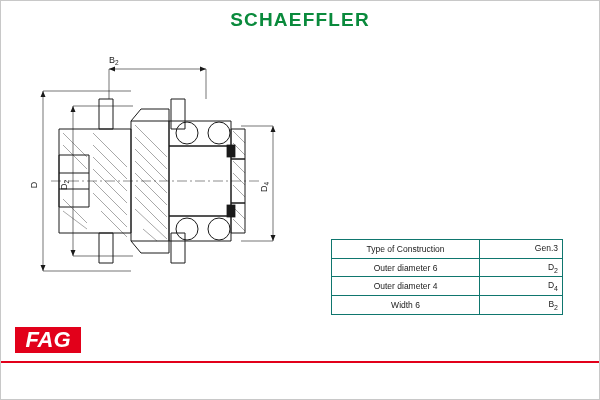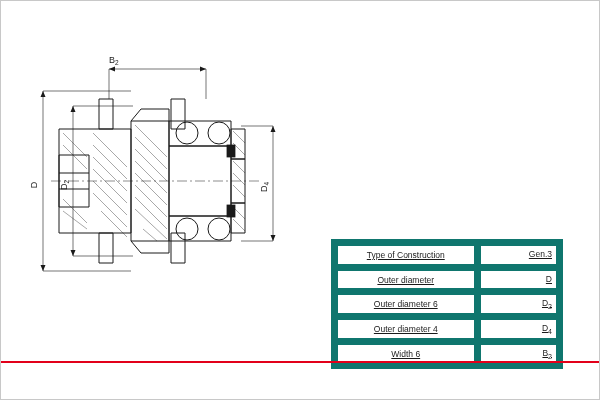--- a/index.html
+++ b/index.html
@@ -45,24 +45,23 @@
   .spec-table {
     position: absolute;
     left: 330px;
     top: 238px;
     width: 232px;
     border-collapse: collapse;
     font-size: 8.5px;
     color: #1a1a1a;
   }
   .spec-table td {
-    border: 7px solid #0f766e;
+    border: 1px solid #0f766e;
     padding: 3px 4px;
     height: 11px;
-    text-decoration: underline;
   }
   .spec-table td.label {
     width: 150px;
     text-align: center;
   }
   .spec-table td.value {
     width: 80px;
     text-align: right;
   }
   .sub {
@@ -102,20 +101,21 @@
     font-size: 15px;
     font-weight: bold;
     color: #1a1a1a;
   }
 </style>
 </head>
 <body>
 
 <div class="page">
 
+  <div class="brand-logo">SCHAEFFLER</div>
 
   <div class="drawing">
     <svg width="330" height="280" viewBox="0 0 330 280">
       <g stroke="#1a1a1a" fill="none" stroke-width="0.8">
 
         <g stroke-width="0.6">
           <line x1="42" y1="50" x2="42" y2="230"></line>
           <path d="M42 50 l-2.5 6 h5 z" fill="#1a1a1a" stroke="none"></path>
           <path d="M42 230 l-2.5 -6 h5 z" fill="#1a1a1a" stroke="none"></path>
           <line x1="42" y1="50" x2="130" y2="50" stroke-dasharray="0"></line>
@@ -233,34 +233,31 @@
     </svg>
   </div>
 
   <table class="spec-table">
     <tbody>
       <tr>
         <td class="label">Type of Construction</td>
         <td class="value"><span>Gen.3</span><span class="sub"></span></td>
       </tr>
       <tr>
-        <td class="label">Outer diameter</td>
-        <td class="value"><span>D</span><span class="sub"></span></td>
-      </tr>
-      <tr>
         <td class="label">Outer diameter 6</td>
         <td class="value"><span>D</span><span class="sub">2</span></td>
       </tr>
       <tr>
         <td class="label">Outer diameter 4</td>
         <td class="value"><span>D</span><span class="sub">4</span></td>
       </tr>
       <tr>
         <td class="label">Width 6</td>
         <td class="value"><span>B</span><span class="sub">2</span></td>
       </tr>
     </tbody>
   </table>
 
+  <div class="fag-logo">FAG</div>
 
   <div class="footer-rule"></div>
 
 </div>
 
 </body></html>

